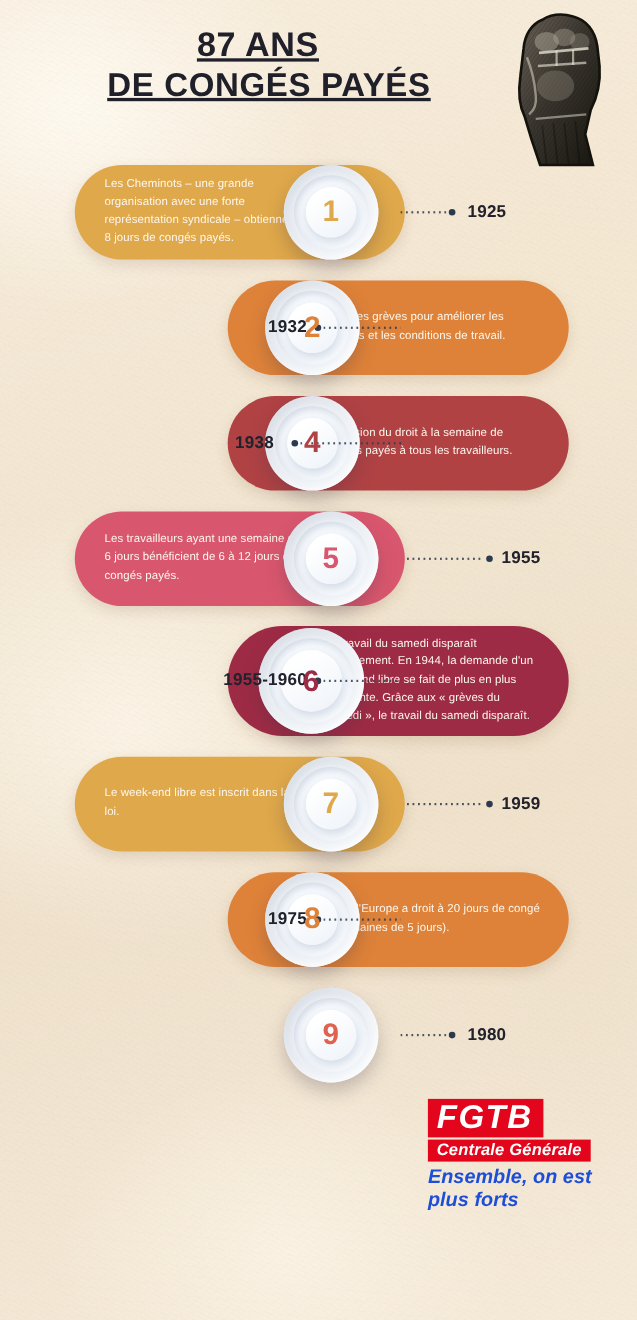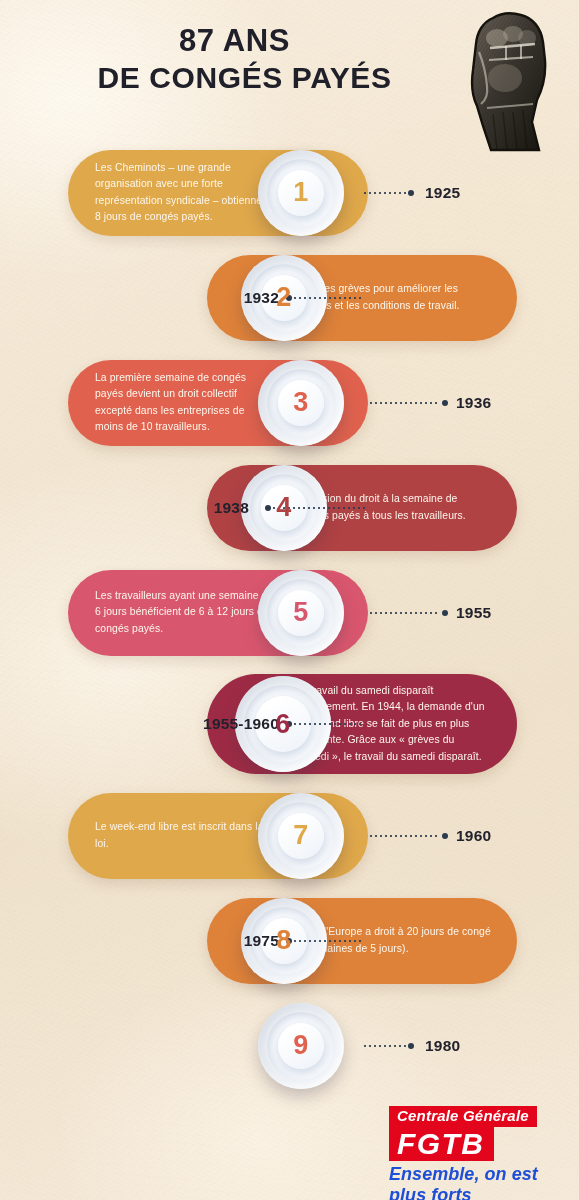--- a/index.html
+++ b/index.html
@@ -41,20 +41,21 @@
   #page { position: relative; z-index: 3; width: 579px; height: 1200px; }
 
   
   #header { position: relative; height: 140px; }
 
   #title-block {
     position: absolute;
     left: 0; right: 110px; top: 22px;
     text-align: center;
     color: #20202a;
+    text-decoration: underline;
   }
   #title-block .tline {
     font-weight: 700;
     letter-spacing: .6px;
     line-height: 1.22;
     font-size: 31px;
   }
   #title-block .tline.l2 { font-size: 30px; padding-left: 20px; }
 
   
@@ -328,33 +329,20 @@
       <div class="badge">
         <span class="badge-num" style="color:#de8239;">2</span>
       </div>
       <div class="connector">
         <span class="dots"></span>
         <span class="enddot"></span>
       </div>
       <div class="year">1932</div>
     </div>
 
-    <div class="timeline-row row-left">
-      <div class="pill" style="background:#e0624e;">
-        <div class="pill-text">La première semaine de congés payés devient un droit collectif excepté dans les entreprises de moins de 10 travailleurs.</div>
-      </div>
-      <div class="badge">
-        <span class="badge-num" style="color:#e0624e;">3</span>
-      </div>
-      <div class="connector">
-        <span class="dots"></span>
-        <span class="enddot"></span>
-      </div>
-      <div class="year">1936</div>
-    </div>
 
     <div class="timeline-row row-right wide-conn">
       <div class="pill" style="background:#b04244;">
         <div class="pill-text">Extension du droit à la semaine de congés payés à tous les travailleurs.</div>
       </div>
       <div class="badge">
         <span class="badge-num" style="color:#b04244;">4</span>
       </div>
       <div class="connector">
         <span class="dots"></span>
@@ -395,21 +383,21 @@
       <div class="pill" style="background:#dfa84a;">
         <div class="pill-text">Le week-end libre est inscrit dans la loi.</div>
       </div>
       <div class="badge">
         <span class="badge-num" style="color:#dfa84a;">7</span>
       </div>
       <div class="connector">
         <span class="dots"></span>
         <span class="enddot"></span>
       </div>
-      <div class="year">1960</div>
+      <div class="year">1959</div>
     </div>
 
     <div class="timeline-row row-right">
       <div class="pill" style="background:#de8239;">
         <div class="pill-text">Toute l'Europe a droit à 20 jours de congé (4 semaines de 5 jours).</div>
       </div>
       <div class="badge">
         <span class="badge-num" style="color:#de8239;">8</span>
       </div>
       <div class="connector">
@@ -427,19 +415,19 @@
         <span class="dots"></span>
         <span class="enddot"></span>
       </div>
       <div class="year">1980</div>
     </div>
 
   </div>
 
   <div id="footer">
     <div id="fgtb-logo">
+      <div><span id="fgtb-wordmark">FGTB</span></div>
       <div><span id="fgtb-subtitle">Centrale Générale</span></div>
-      <div><span id="fgtb-wordmark">FGTB</span></div>
       <span id="fgtb-tagline">Ensemble, on est plus forts</span>
     </div>
   </div>
 
 </div>
 
 </body></html>

